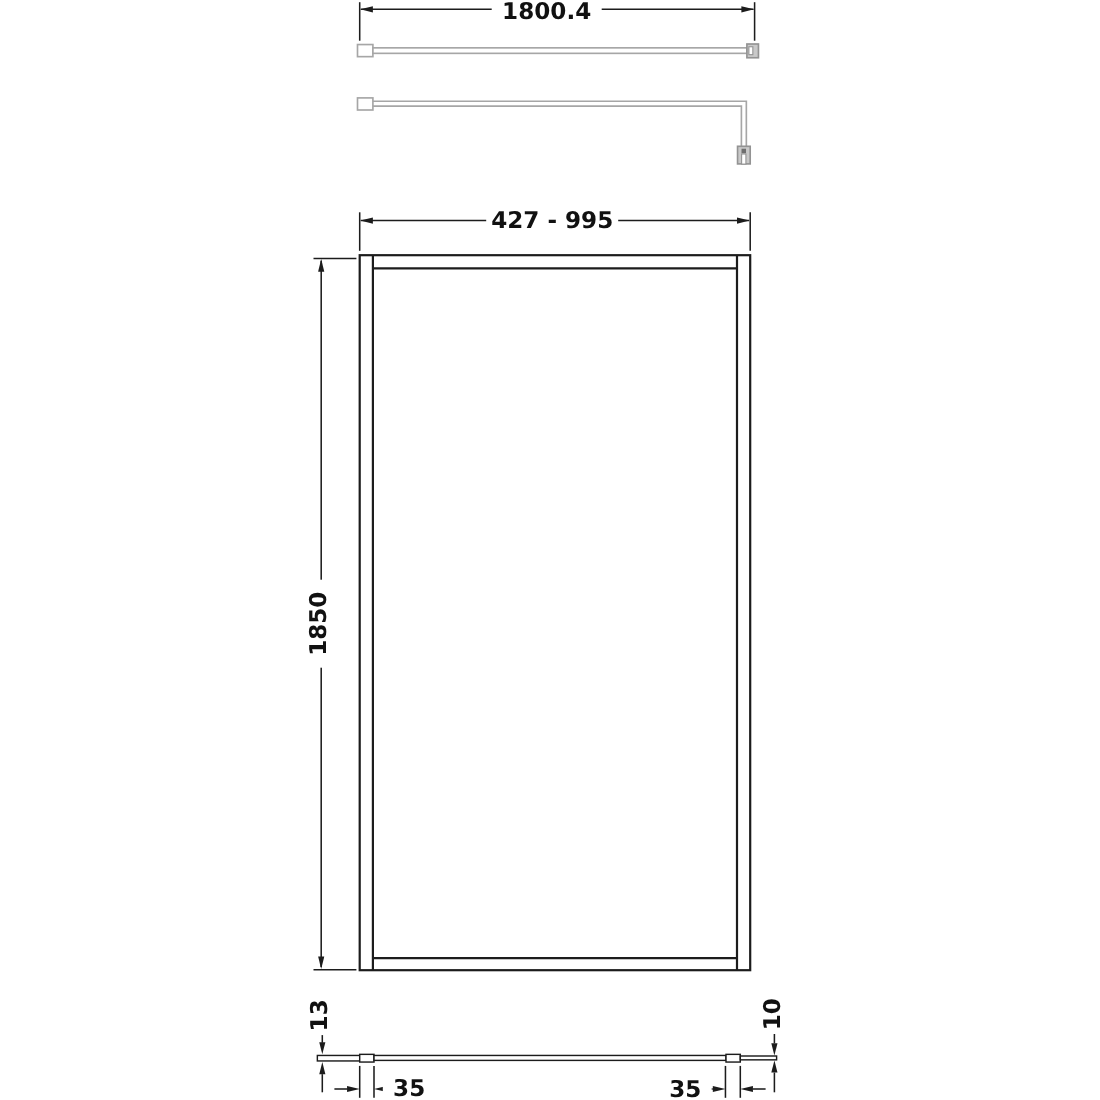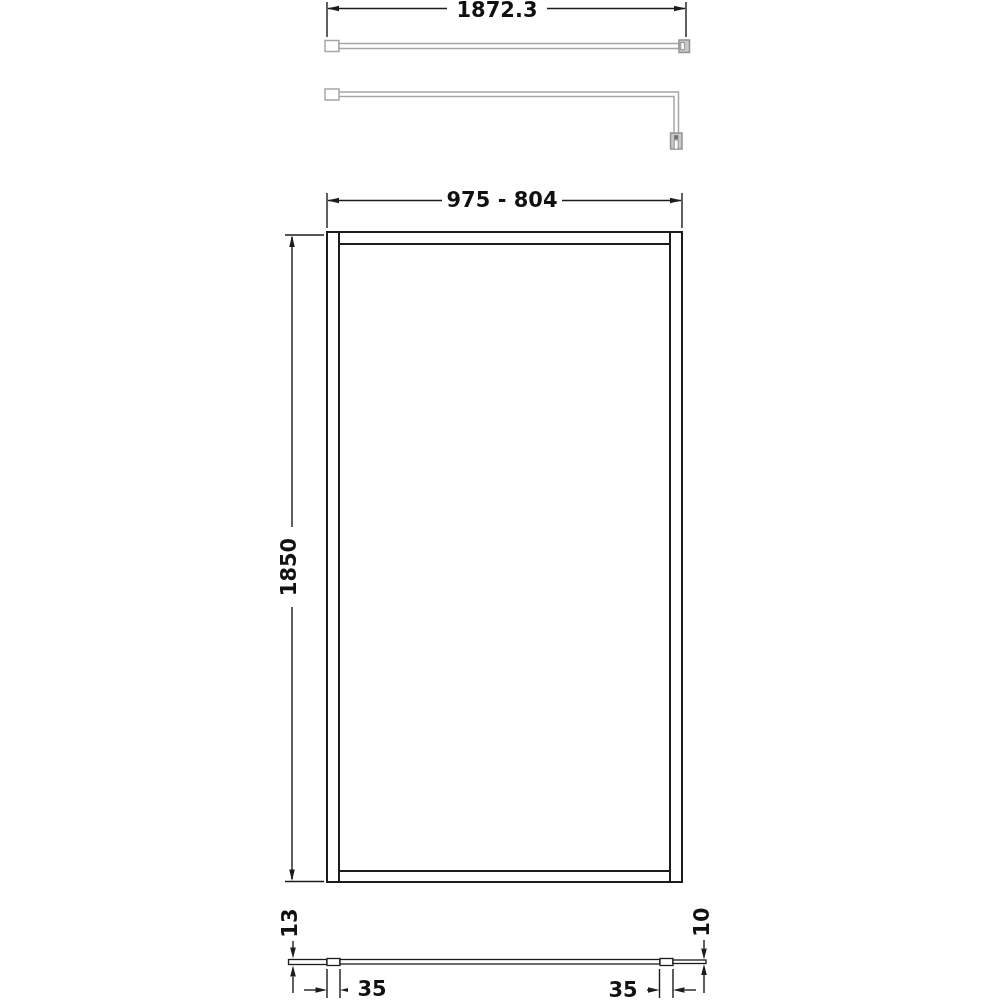--- a/index.html
+++ b/index.html
@@ -123,23 +123,23 @@
     <g stroke="#1c1c1c" stroke-width="1.4" fill="#1c1c1c">
       <line x1="659.5" y1="969" x2="659.5" y2="998"></line>
       <line x1="673" y1="969" x2="673" y2="998"></line>
       <line x1="638" y1="990" x2="648" y2="990"></line>
       <polygon points="659.5,990 648,987.3 648,992.7" stroke="none"></polygon>
       <polygon points="673,990 684.5,987.3 684.5,992.7" stroke="none"></polygon>
       <line x1="684.5" y1="990" x2="696" y2="990"></line>
     </g>
   </svg>
 
-  <div class="dim-label" style="left:447px; top:0px; width:100px;">1872.3</div>
+  <div class="dim-label" style="left:447px; top:0px; width:100px;">1800.4</div>
 
-  <div class="dim-label" style="left:442px; top:190px; width:120px;">975 - 804</div>
+  <div class="dim-label" style="left:442px; top:190px; width:120px;">427 - 995</div>
 
   <div class="dim-label vertical" style="left:250px; top:556px; width:80px; height:22px;">1850</div>
 
   <div class="dim-label vertical" style="left:273px; top:912px; width:36px; height:22px;">13</div>
 
   <div class="dim-label vertical" style="left:685px; top:911px; width:36px; height:22px;">10</div>
 
   <div class="dim-label" style="left:348px; top:979px; width:48px;">35</div>
 
   <div class="dim-label" style="left:599px; top:980px; width:48px;">35</div>

